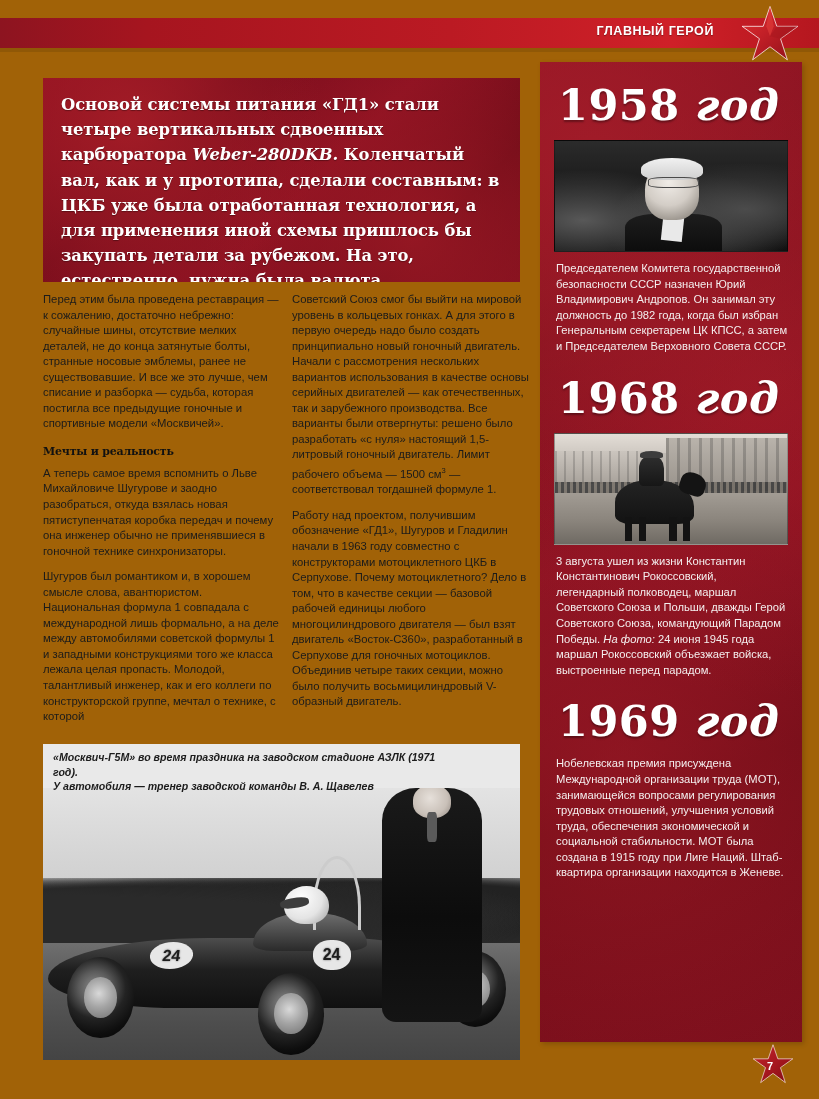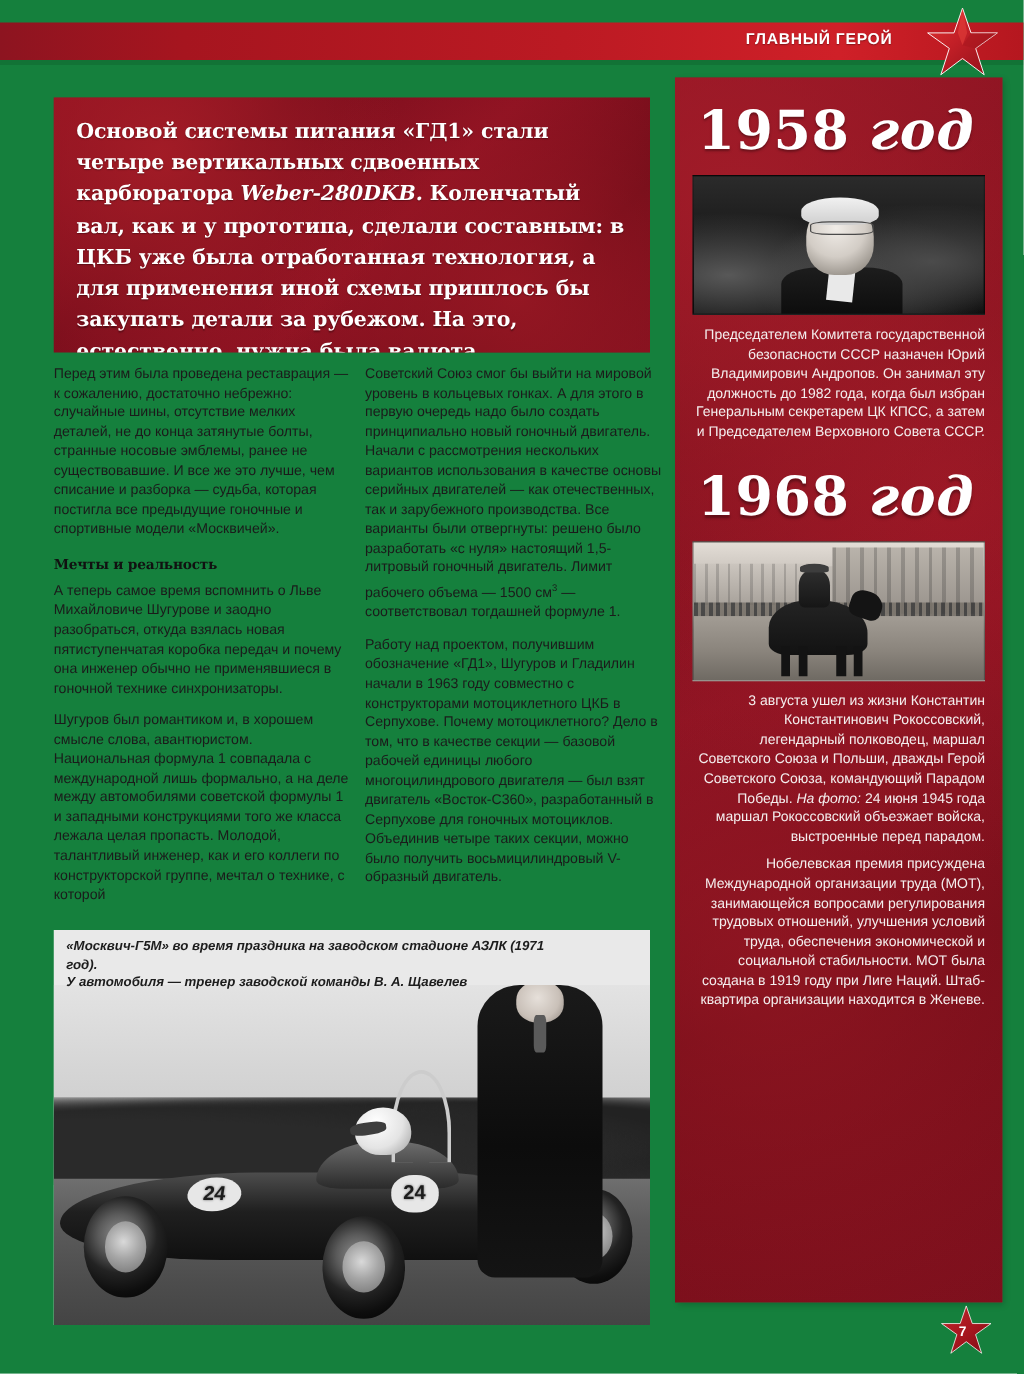--- a/index.html
+++ b/index.html
@@ -8,21 +8,21 @@
     padding: 0;
     background: #ffffff;
   }
   body {
     font-family: "Liberation Sans", sans-serif;
   }
   .page {
     position: relative;
     width: 819px;
     height: 1099px;
-    background: #15803d;
+    background: #a16207;
     overflow: hidden;
   }
 
   
   .top-banner {
     position: absolute;
     left: 0;
     top: 18px;
     width: 819px;
     height: 30px;
@@ -439,21 +439,20 @@
     background: #3d3d3d;
     border-radius: 50% 50% 20% 20%;
   }
 
   .side-text {
     font-family: "Liberation Sans", sans-serif;
     font-size: 11.2px;
     line-height: 15.6px;
     color: #f4eeee;
     margin: 0 0 6px 2px;
-    text-align: right;
   }
   .side-text i { font-style: italic; }
 
   
   .star-bottom {
     position: absolute;
     right: 24px;
     bottom: 12px;
     width: 44px;
     height: 44px;
@@ -562,21 +561,22 @@
       <div class="horse-head"></div>
       <div class="horse-leg l1"></div>
       <div class="horse-leg l2"></div>
       <div class="horse-leg l3"></div>
       <div class="horse-leg l4"></div>
       <div class="rider"></div>
       <div class="rider-cap"></div>
     </div>
     <p class="side-text"><span>3 августа ушел из жизни Константин Константинович Рокоссовский, легендарный полководец, маршал Советского Союза и Польши, дважды Герой Советского Союза, командующий Парадом Победы. </span><i>На фото:</i><span> 24 июня 1945 года маршал Рокоссовский объезжает войска, выстроенные перед парадом.</span></p>
 
-    <p class="side-text">Нобелевская премия присуждена Международной организации труда (МОТ), занимающейся вопросами регулирования трудовых отношений, улучшения условий труда, обеспечения экономической и социальной стабильности. МОТ была создана в 1919 году при Лиге Наций. Штаб-квартира организации находится в Женеве.</p>
+    <div class="year"><span>1969 </span><i>год</i></div>
+    <p class="side-text">Нобелевская премия присуждена Международной организации труда (МОТ), занимающейся вопросами регулирования трудовых отношений, улучшения условий труда, обеспечения экономической и социальной стабильности. МОТ была создана в 1915 году при Лиге Наций. Штаб-квартира организации находится в Женеве.</p>
   </div>
 
   <svg class="star-bottom" viewBox="0 0 100 100">
     <defs>
       <linearGradient id="starg2" x1="0" y1="0" x2="1" y2="1">
         <stop offset="0%" stop-color="#c2262c"></stop>
         <stop offset="55%" stop-color="#a5161e"></stop>
         <stop offset="100%" stop-color="#7d0c14"></stop>
       </linearGradient>
     </defs>

